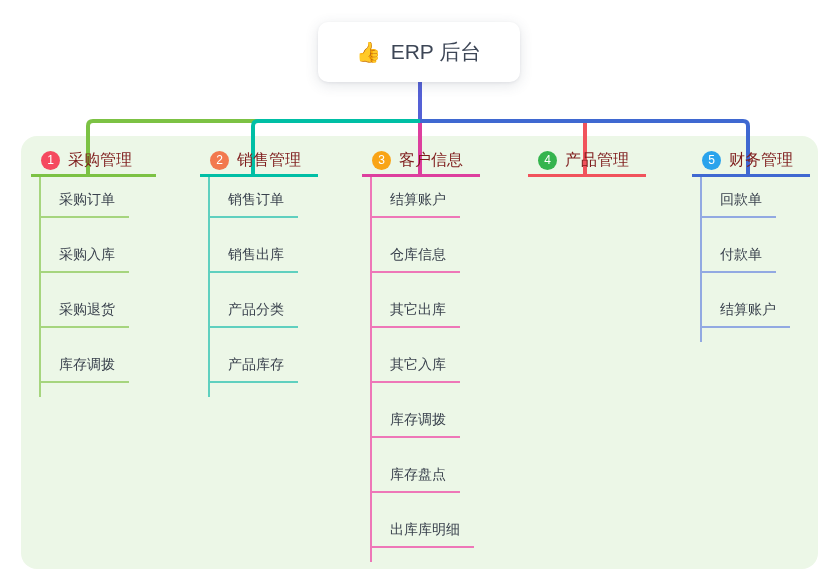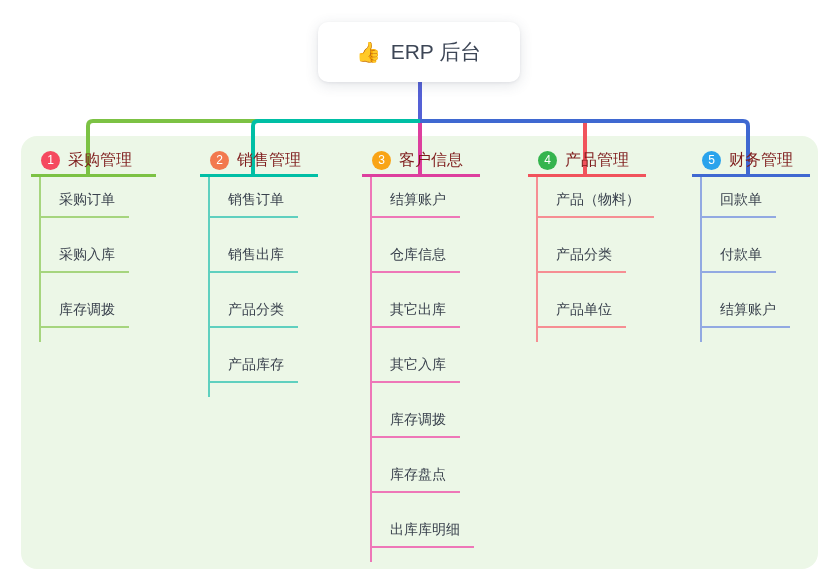--- a/index.html
+++ b/index.html
@@ -77,20 +77,23 @@
       <span class="branch-label">采购管理</span>
     </div>
     <div class="children">
           <div class="child">
             <span class="child-label">采购订单</span>
           </div>
           <div class="child">
             <span class="child-label">采购入库</span>
           </div>
           <div class="child">
+            <span class="child-label">采购退货</span>
+          </div>
+          <div class="child">
             <span class="child-label">库存调拨</span>
           </div>
         </div>
   </div>
       <div class="branch" style="left: 200px; width: 118px; --c: #00bfa5; --lc: #5fd0bf;">
     <div class="branch-header">
       <span class="badge" style="background: rgb(242, 121, 78);">2</span>
       <span class="branch-label">销售管理</span>
     </div>
     <div class="children">
@@ -135,31 +138,20 @@
           <div class="child">
             <span class="child-label">出库库明细</span>
           </div>
         </div>
   </div>
       <div class="branch" style="left: 528px; width: 118px; --c: #f1535c; --lc: #f68e93;">
     <div class="branch-header">
       <span class="badge" style="background: rgb(53, 180, 78);">4</span>
       <span class="branch-label">产品管理</span>
     </div>
-    <div class="children">
-          <div class="child">
-            <span class="child-label">产品（物料）</span>
-          </div>
-          <div class="child">
-            <span class="child-label">产品分类</span>
-          </div>
-          <div class="child">
-            <span class="child-label">产品单位</span>
-          </div>
-        </div>
   </div>
       <div class="branch" style="left: 692px; width: 118px; --c: #3f68d1; --lc: #92a9e2;">
     <div class="branch-header">
       <span class="badge" style="background: rgb(42, 163, 236);">5</span>
       <span class="branch-label">财务管理</span>
     </div>
     <div class="children">
           <div class="child">
             <span class="child-label">回款单</span>
           </div>

